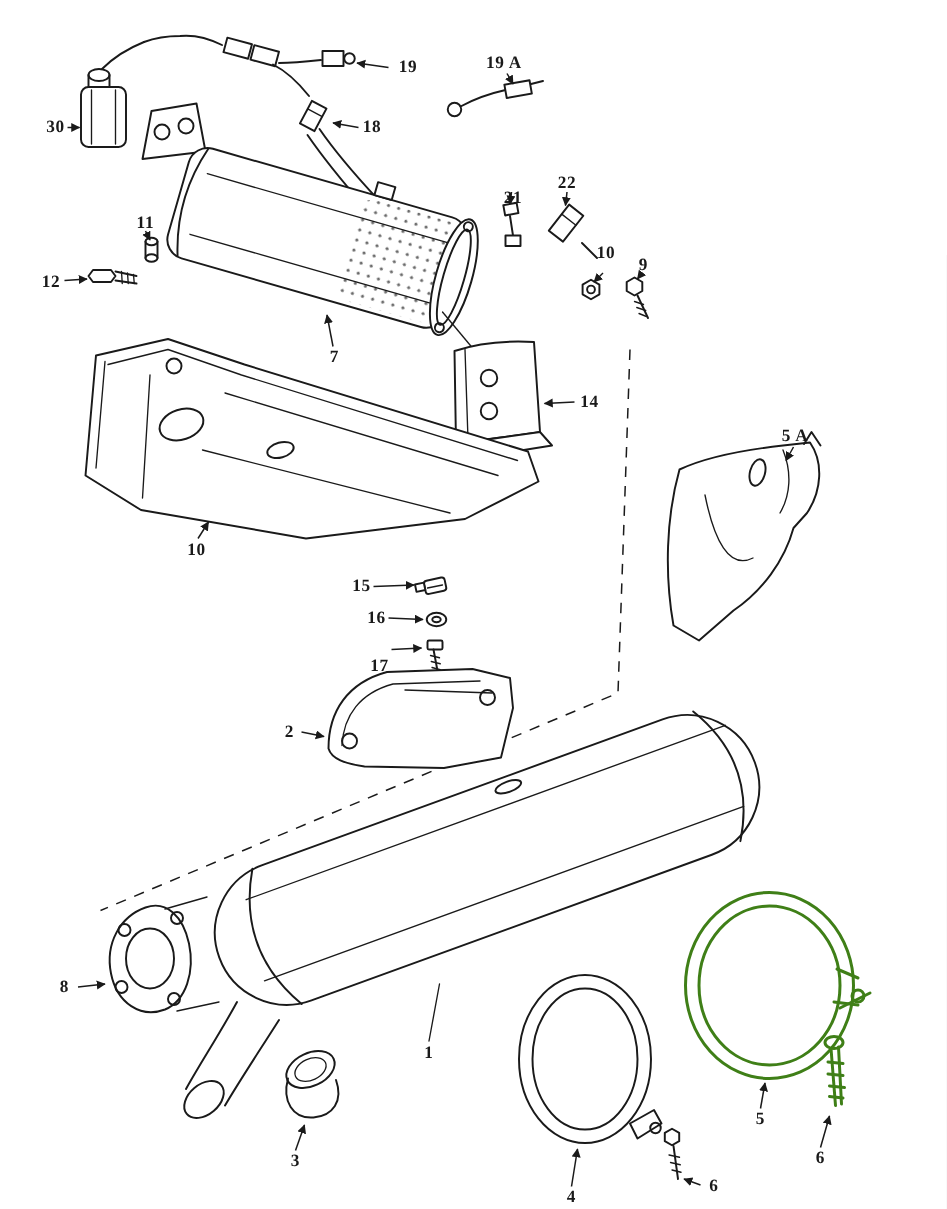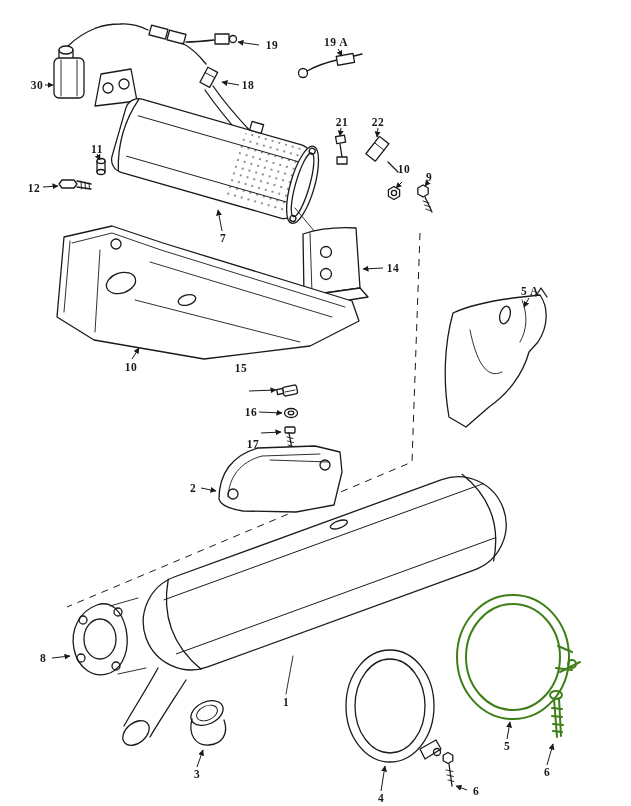--- a/index.html
+++ b/index.html
@@ -269,31 +269,31 @@
       <path class="leader" d="M507,739 L510,722"></path>
       <path class="leader" d="M467,790 L456,786"></path>
       <path class="leader" d="M547,765 L553,744"></path>
     </g>
   </svg>
 
   <div class="callout" style="left:272px;top:45px">19</div>
   <div class="callout" style="left:336px;top:42px">19 A</div>
   <div class="callout" style="left:37px;top:85px">30</div>
   <div class="callout" style="left:248px;top:85px">18</div>
-  <div class="callout" style="left:342px;top:122px">21</div>
+  <div class="callout" style="left:342px;top:132px">21</div>
   <div class="callout" style="left:378px;top:122px">22</div>
   <div class="callout" style="left:97px;top:149px">11</div>
   <div class="callout" style="left:34px;top:188px">12</div>
   <div class="callout" style="left:404px;top:169px">10</div>
   <div class="callout" style="left:429px;top:177px">9</div>
   <div class="callout" style="left:223px;top:238px">7</div>
   <div class="callout" style="left:393px;top:268px">14</div>
   <div class="callout" style="left:530px;top:291px">5 A</div>
   <div class="callout" style="left:131px;top:367px">10</div>
-  <div class="callout" style="left:241px;top:368px">15</div>
+  <div class="callout" style="left:241px;top:391px">15</div>
   <div class="callout" style="left:251px;top:412px">16</div>
   <div class="callout" style="left:253px;top:444px">17</div>
   <div class="callout" style="left:193px;top:488px">2</div>
   <div class="callout" style="left:43px;top:658px">8</div>
   <div class="callout" style="left:286px;top:702px">1</div>
   <div class="callout" style="left:197px;top:774px">3</div>
   <div class="callout" style="left:381px;top:798px">4</div>
   <div class="callout" style="left:507px;top:746px">5</div>
   <div class="callout" style="left:476px;top:791px">6</div>
   <div class="callout" style="left:547px;top:772px">6</div>

